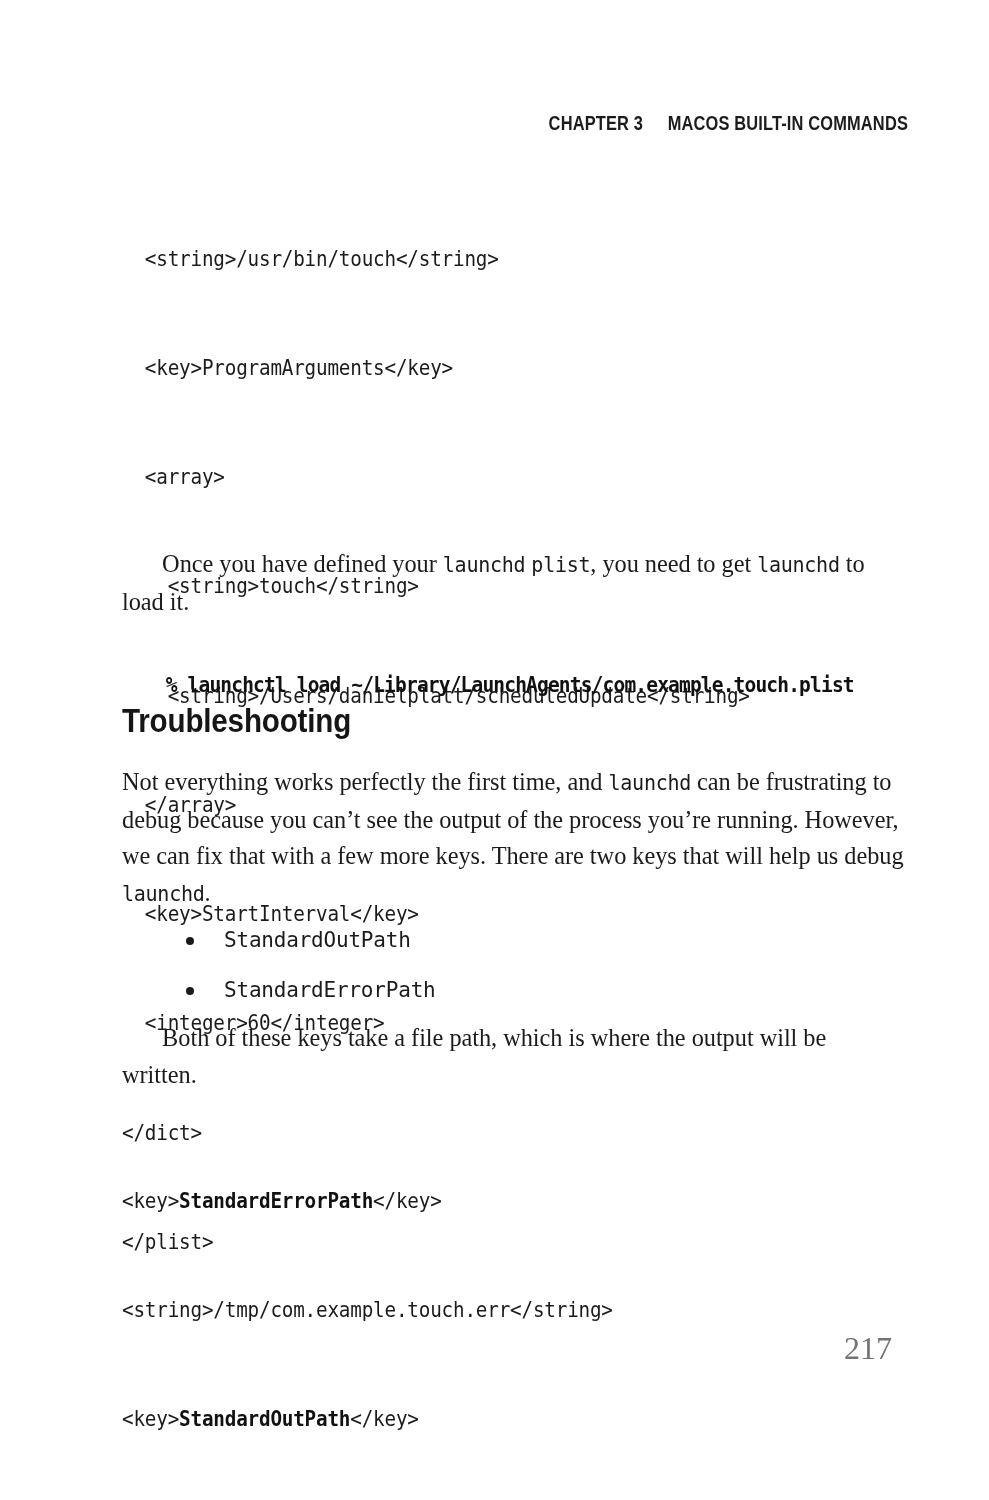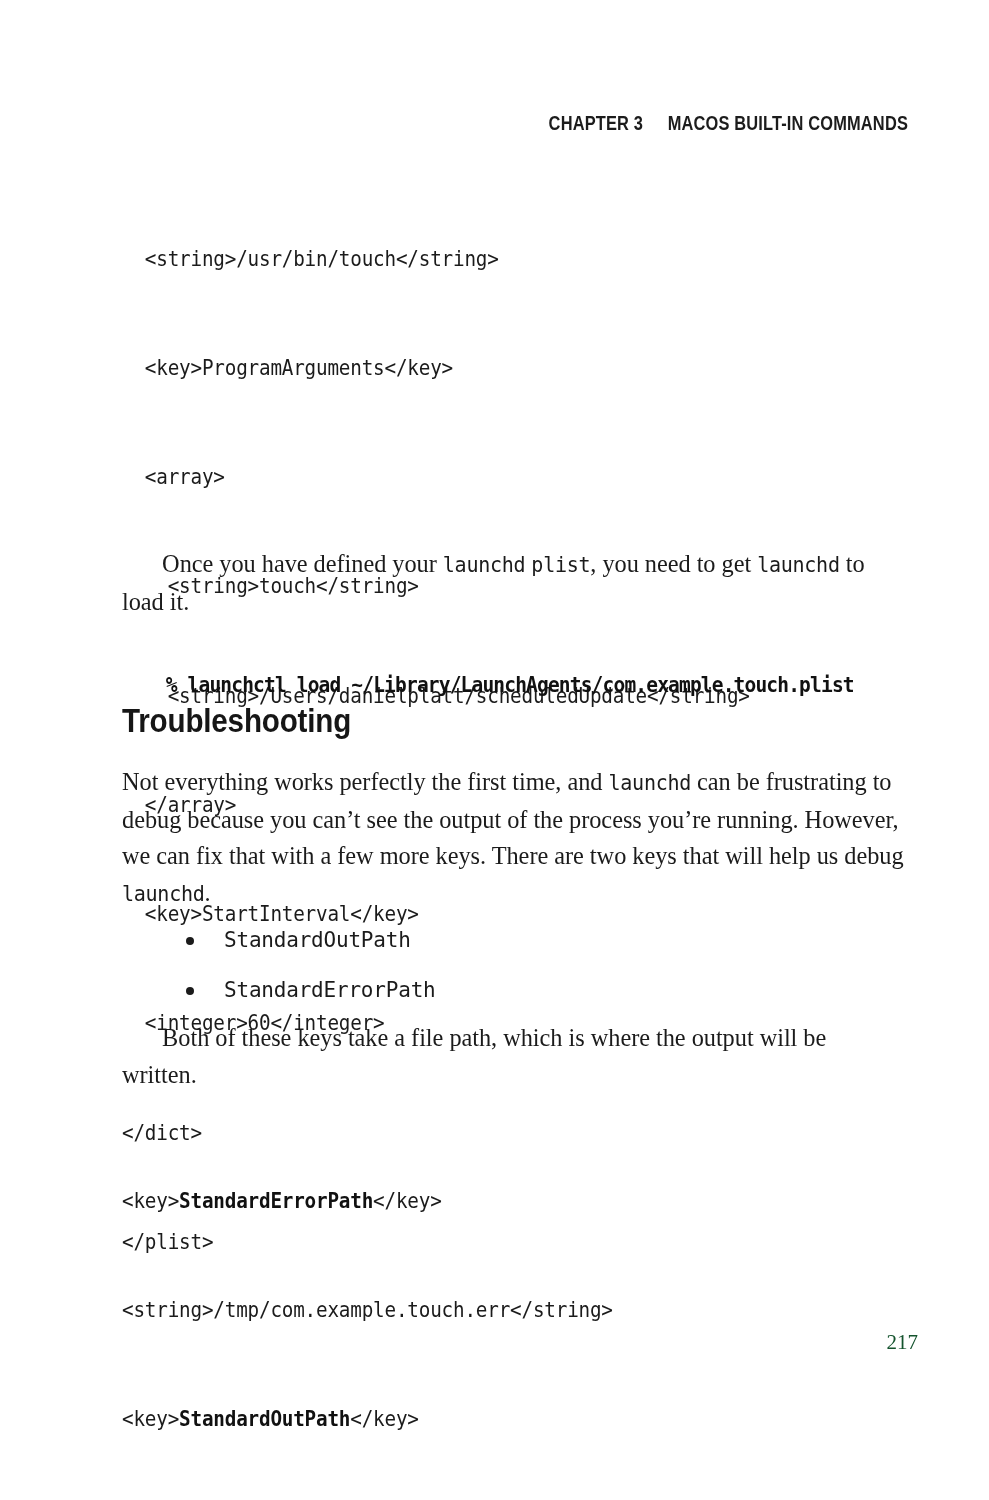--- a/index.html
+++ b/index.html
@@ -136,27 +136,27 @@
     top: 17px;
     width: 8px;
     height: 8px;
     background: #1b1b1b;
     border-radius: 50%;
   }
 
   
   .folio {
     position: absolute;
-    left: 132px;
+    left: 106px;
     top: 1330px;
     width: 786px;
     text-align: right;
     font-family: "Liberation Serif", "DejaVu Serif", serif;
-    font-size: 21px;
-    color: #14532d;
+    font-size: 32px;
+    color: #737373;
   }
 </style>
 </head>
 <body>
 
 <div class="page">
 
   <div class="running-head">
     <span>CHAPTER 3</span><span class="chap-sep"></span><span>MACOS BUILT-IN COMMANDS</span>
   </div>

